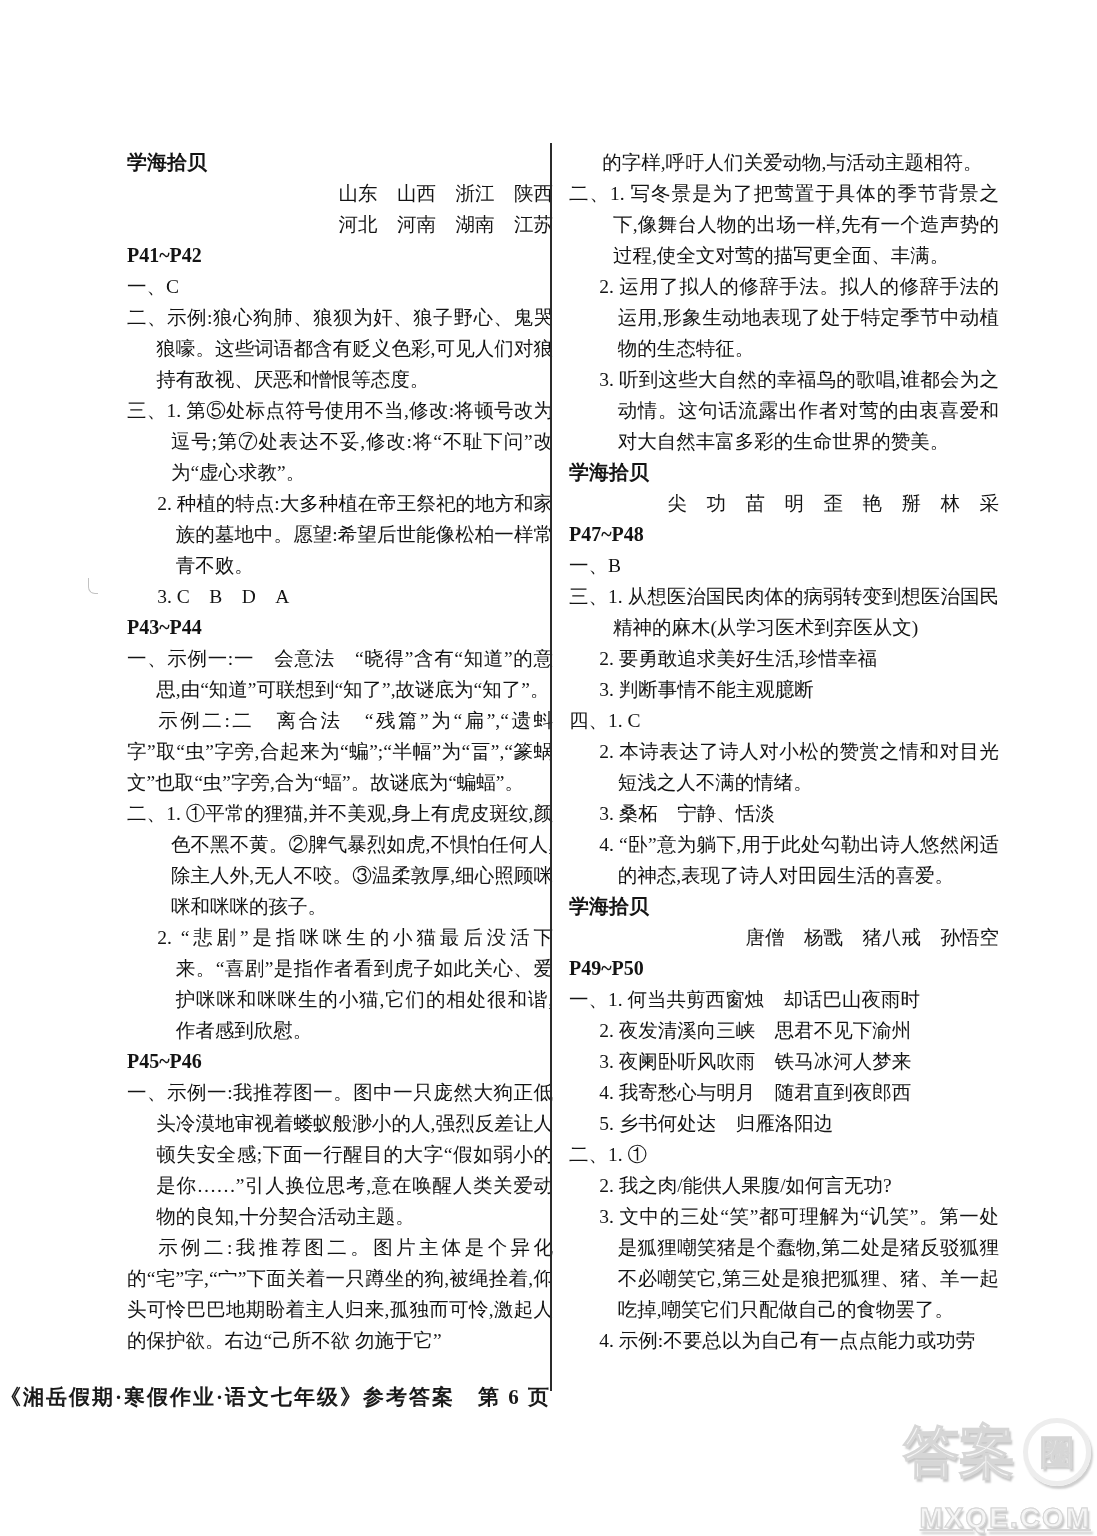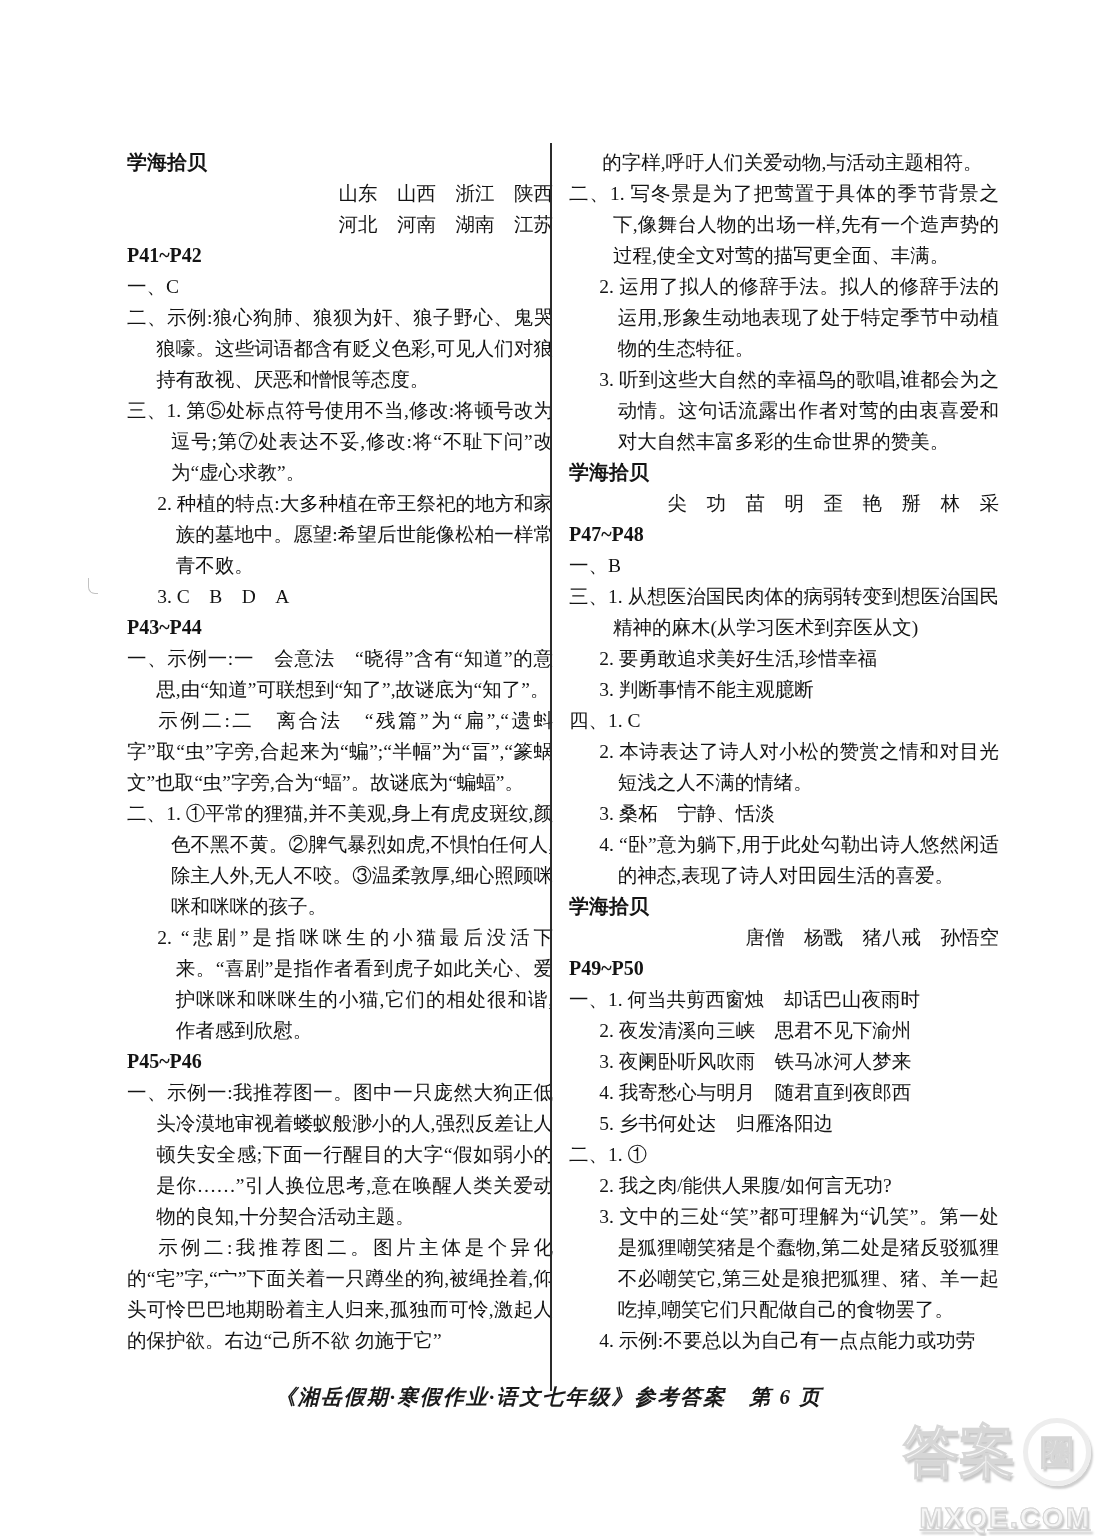--- a/index.html
+++ b/index.html
@@ -21,22 +21,21 @@
   .para.t2{padding-left:2.25em;text-indent:-2.25em;}
   .para.s{margin-left:1.55em;padding-left:0.95em;text-indent:-0.95em;}
   .para.p2{text-indent:1.6em;}
   .para.c{padding-left:1.7em;}
   .divider{
     position:absolute;left:550px;top:143px;
     width:1.5px;height:1248px;background:#2b2b2b;
   }
   .footer{
     position:absolute;top:1383px;left:0;width:100%;
-    text-align:center;
-    font-size:21px;font-style:italic;font-weight:700;
+    font-size:21px;font-weight:700;
     letter-spacing:2px;color:#1a1a1a;
   }
   .watermark{
     position:absolute;right:6px;bottom:4px;
     text-align:right;
     font-family:"Liberation Sans", sans-serif;
     font-weight:700;
     color:#f5f5f5;
     -webkit-text-stroke:1px #d6d6d6;
     text-shadow:2px 3px 2px #c7c7c7;

